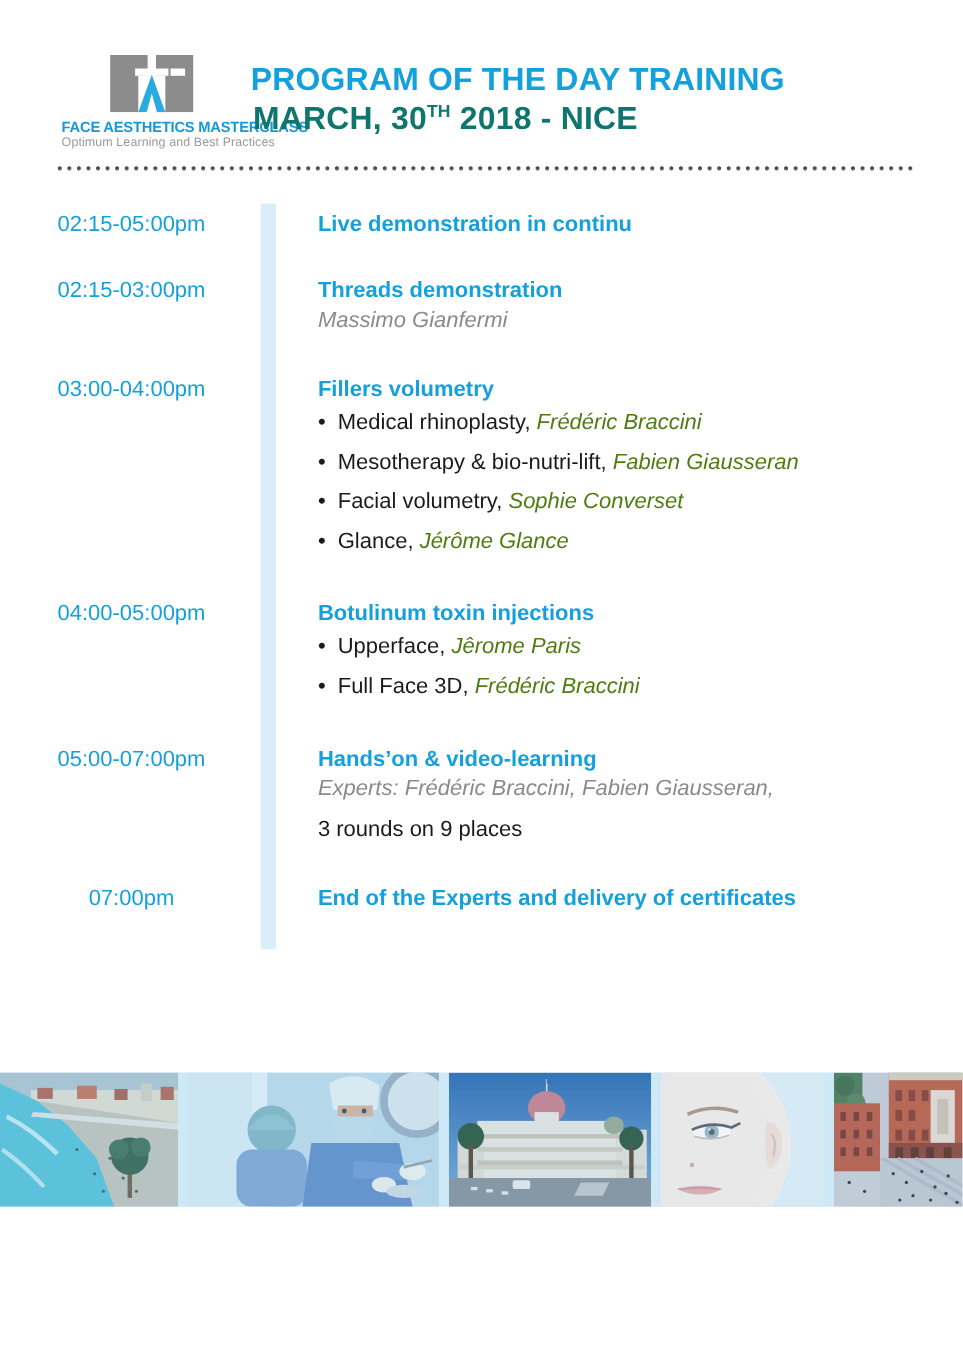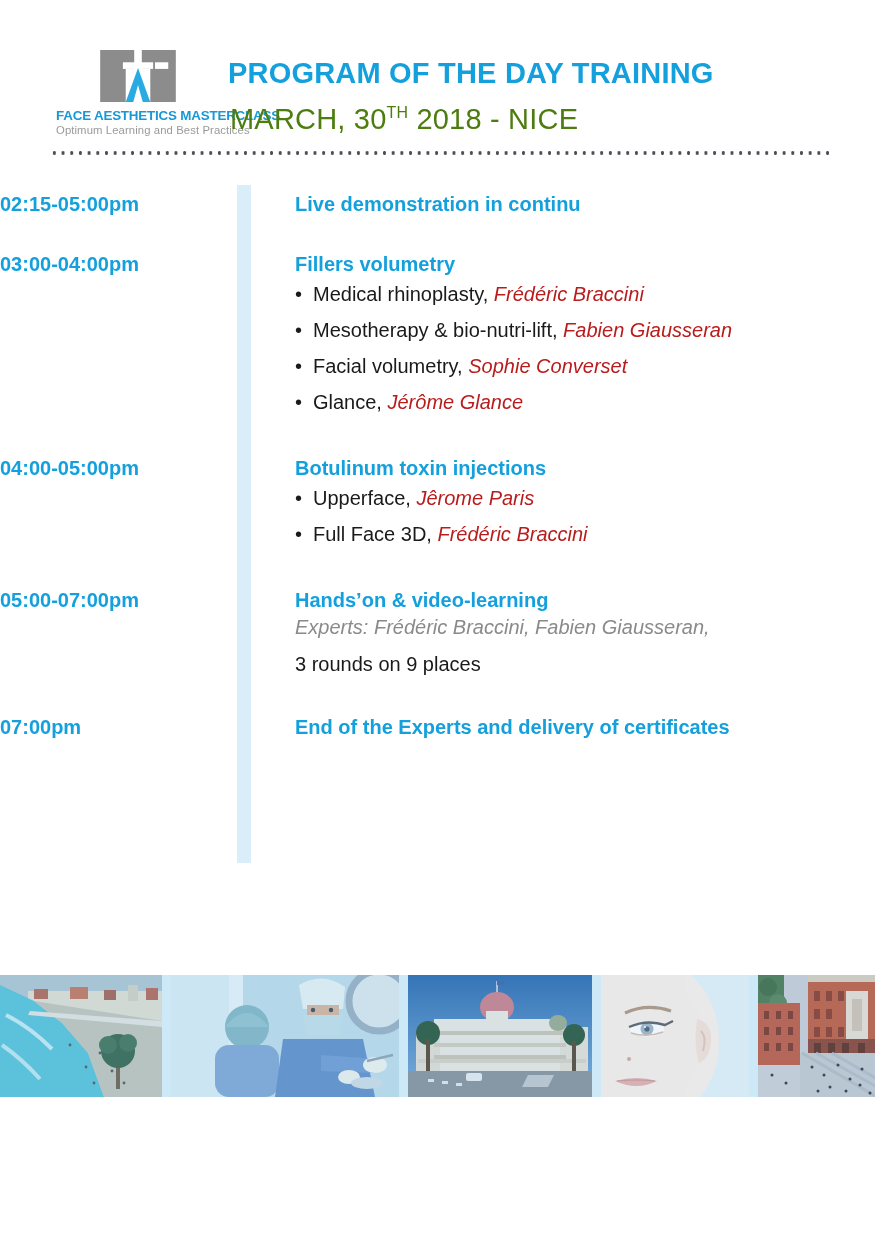--- a/index.html
+++ b/index.html
@@ -18,52 +18,52 @@
     line-height:15px;white-space:nowrap;
   }
   .logo-tagline{
     color:#9a9a9a;font-size:11.3px;letter-spacing:0.1px;line-height:14px;white-space:nowrap;
   }
   .titles{position:absolute;left:228px;top:57px;}
   .title-main{
     color:#14a0dc;font-size:29px;font-weight:bold;letter-spacing:0.2px;line-height:32px;margin:0;
   }
   .title-date{
-    color:#4d7c0f;font-size:29px;font-weight:normal;letter-spacing:0.2px;line-height:32px;margin:14px 0 0 2px;
+    color:#0f766e;font-size:29px;font-weight:bold;letter-spacing:0.2px;line-height:32px;margin:3px 0 0 2px;
   }
   .title-date sup{font-size:0.55em;vertical-align:super;line-height:0;}
   
   .dotted{
     position:absolute;left:50px;top:150px;width:782px;height:6px;
     background-image:radial-gradient(circle,#4e4e58 1.7px,transparent 1.9px);
     background-size:8.7px 6px;background-repeat:repeat-x;background-position:0 center;
   }
   
   .timeline-bar{
     position:absolute;left:237px;top:185px;width:14px;height:678px;background:#d9eef9;
   }
   .schedule{position:absolute;left:0;top:192px;width:875px;}
   .row{display:flex;margin-bottom:36px;}
   .time{
-    width:215px;flex:0 0 215px;text-align:left;
-    color:#14a0dc;font-size:20px;font-weight:bold;line-height:24px;white-space:nowrap;
-  }
-  .content{flex:1;margin-left:80px;padding-right:28px;}
+    width:215px;flex:0 0 215px;text-align:center;
+    color:#14a0dc;font-size:20px;font-weight:normal;line-height:24px;white-space:nowrap;padding-left:12px;
+  }
+  .content{flex:1;margin-left:62px;padding-right:28px;}
   .row-title{
     color:#14a0dc;font-size:20px;font-weight:bold;line-height:24px;
   }
   .speaker-line{
     color:#8a8a8a;font-style:italic;font-size:20px;line-height:30px;
   }
   .bullet-line{
     color:#1a1a1a;font-size:20px;line-height:36px;white-space:nowrap;
   }
   .bullet-line:first-of-type{margin-top:6px;}
   .bullet-dot{display:inline-block;width:18px;color:#1a1a1a;}
-  .bullet-speaker{color:#b91c1c;font-style:italic;}
+  .bullet-speaker{color:#4d7c0f;font-style:italic;}
   .note-line{color:#1a1a1a;font-size:20px;line-height:30px;margin-top:7px;}
   
   .photo-strip{
     position:absolute;left:0;top:975px;width:875px;height:122px;
     display:flex;gap:9px;background:#cde8f6;
   }
   .photo{height:122px;overflow:hidden;flex:0 0 auto;}
   .photo svg{display:block;width:100%;height:100%;}
   .ph1{width:162px;} .ph2{width:228px;} .ph3{width:184px;} .ph4{width:148px;} .ph5{width:119px;}
 </style>
@@ -92,20 +92,27 @@
 
   <div class="dotted"></div>
 
   <div class="timeline-bar"></div>
 
   <div class="schedule" id="schedule">
       <div class="row">
         <div class="time">02:15-05:00pm</div>
         <div class="content">
           <div class="row-title">Live demonstration in continu</div>
+        </div>
+      </div>
+      <div class="row">
+        <div class="time">02:15-03:00pm</div>
+        <div class="content">
+          <div class="row-title">Threads demonstration</div>
+          <div class="speaker-line">Massimo Gianfermi</div>
         </div>
       </div>
       <div class="row">
         <div class="time">03:00-04:00pm</div>
         <div class="content">
           <div class="row-title">Fillers volumetry</div>
           <div class="bullet-line"><span class="bullet-dot">•</span><span class="bullet-label">Medical rhinoplasty, </span><span class="bullet-speaker">Frédéric Braccini</span></div>
           <div class="bullet-line"><span class="bullet-dot">•</span><span class="bullet-label">Mesotherapy &amp; bio-nutri-lift, </span><span class="bullet-speaker">Fabien Giausseran</span></div>
           <div class="bullet-line"><span class="bullet-dot">•</span><span class="bullet-label">Facial volumetry, </span><span class="bullet-speaker">Sophie Converset</span></div>
           <div class="bullet-line"><span class="bullet-dot">•</span><span class="bullet-label">Glance, </span><span class="bullet-speaker">Jérôme Glance</span></div>

